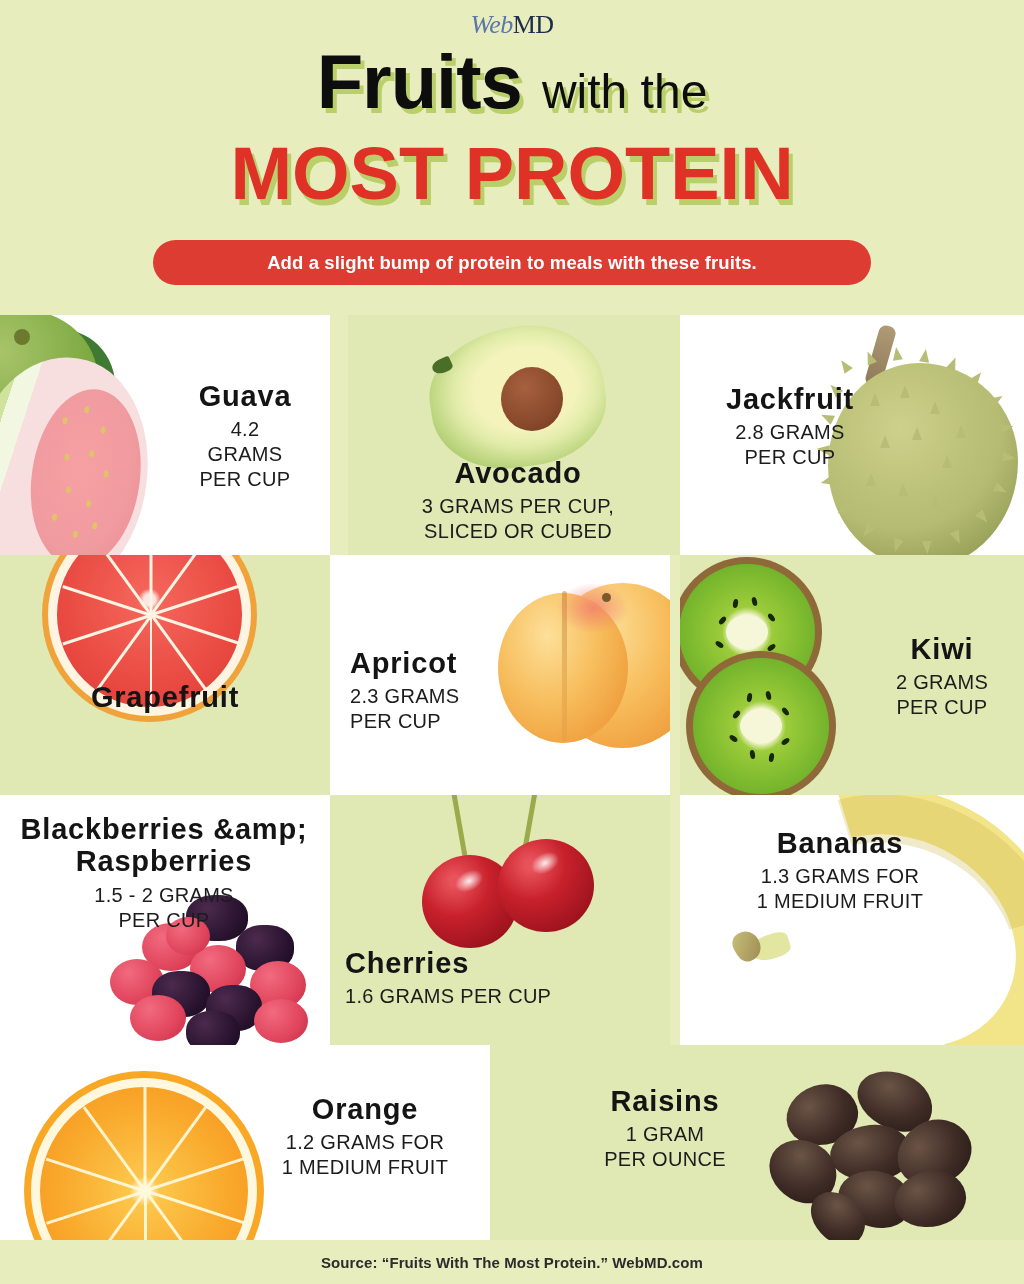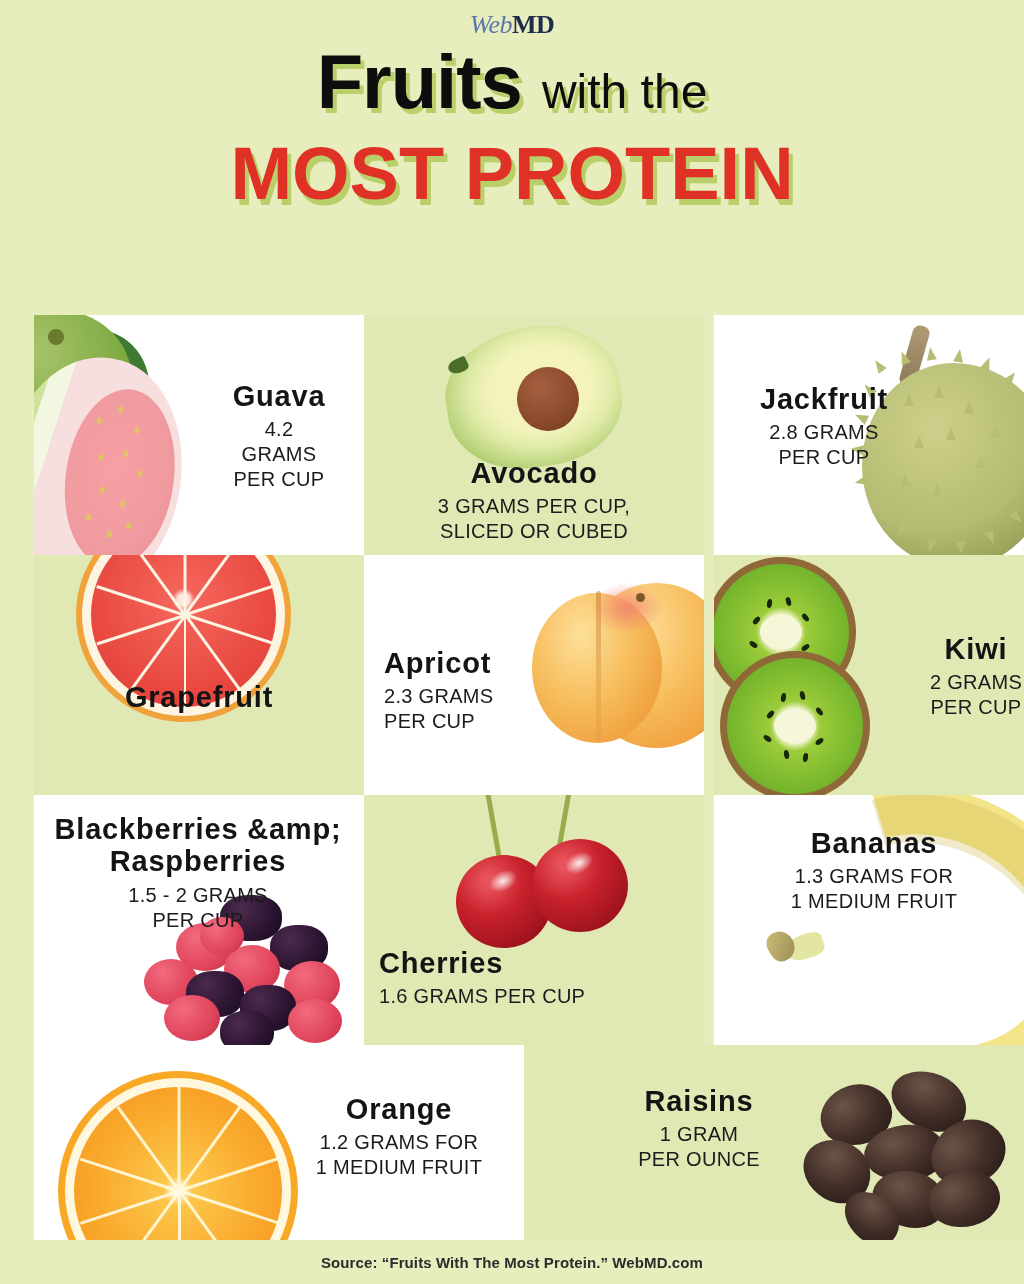--- a/index.html
+++ b/index.html
@@ -20,21 +20,21 @@
   .logo {
     position: absolute; top: 12px; left: 0; width: 1024px;
     text-align: center; line-height: 1;
   }
   .logo .web {
     font-family: "Liberation Serif", serif;
     font-style: italic; font-size: 26px; color: #5b76a8; letter-spacing: -0.5px;
   }
   .logo .md {
     font-family: "Liberation Serif", serif;
-    font-weight: bold; font-size: 26px; color: #1d2c4a; letter-spacing: -0.5px;
+    font-weight: normal; font-size: 26px; color: #1d2c4a; letter-spacing: -0.5px;
   }
 
   .title-1 {
     position: absolute; top: 44px; left: 0; width: 1024px; text-align: center;
     font-size: 76px; font-weight: bold; color: #0d0d0d; line-height: 1;
     letter-spacing: -1px;
     text-shadow: 4px 5px 0 #b9cf6a;
   }
   .title-1 .light { font-weight: normal; font-size: 48px; letter-spacing: 0px; }
 
@@ -51,21 +51,21 @@
     background: #dc3c32; border-radius: 23px;
     display: flex; align-items: center; justify-content: center;
   }
   .banner-text {
     color: #ffffff; font-size: 18.5px; font-weight: bold; letter-spacing: 0.1px;
   }
 
   
   .grid { position: absolute; top: 310px; left: 0; width: 1024px; height: 930px; }
 
-  .card { position: absolute; overflow: hidden; margin-left: 34px; }
+  .card { position: absolute; overflow: hidden; }
   .card.white { background: #ffffff; }
   .card.green { background: #e0e8b4; }
 
   .txt { position: absolute; }
   .fruit-name {
     font-size: 29px; font-weight: bold; color: #141414;
     letter-spacing: 0.8px; line-height: 1.12; white-space: nowrap;
   }
   .fruit-name.two-line { white-space: normal; }
   .fruit-amt {
@@ -280,20 +280,23 @@
       <span class="web">Web</span><span class="md">MD</span>
     </div>
 
     <div class="title-1">
       <span>Fruits</span>
       <span class="light">with the</span>
     </div>
 
     <div class="title-2">MOST PROTEIN</div>
 
+    <div class="banner">
+      <span class="banner-text">Add a slight bump of protein to meals with these fruits.</span>
+    </div>
   </div>
 
   <div class="grid">
 
     <div class="card white" style="left:0px; top:5px; width:330px; height:240px;">
       <div class="art">
         <div class="guava-leaf" style="left:-38px; top:110px;"></div>
         <div class="guava-leaf" style="left:-30px; top:8px; width:150px; height:120px; background:#3f7a32; transform:rotate(25deg);"></div>
         <div class="guava-whole" style="left:-52px; top:-5px;"></div>
         <div class="guava-stem" style="left:14px; top:14px;"></div>
@@ -316,21 +319,21 @@
       <div class="txt" style="left:165px; top:65px; width:160px; text-align:center;">
         <div class="fruit-name">Guava</div>
         <div class="fruit-amt">
           <span>4.2</span><br>
           <span>GRAMS</span><br>
           <span>PER CUP</span>
         </div>
       </div>
     </div>
 
-    <div class="card green" style="left:330px; top:5px; width:340px; height:240px;">
+    <div class="card green" style="left:348px; top:5px; width:340px; height:240px;">
       <div class="art">
         <div class="avo-body" style="left:82px; top:12px;"></div>
         <div class="avo-pit" style="left:153px; top:52px;"></div>
         <div class="avo-tip" style="left:84px; top:44px;"></div>
       </div>
       <div class="txt" style="left:30px; top:142px; width:280px; text-align:center;">
         <div class="fruit-name">Avocado</div>
         <div class="fruit-amt">
           <span>3 GRAMS PER CUP,</span><br>
           <span>SLICED OR CUBED</span>

